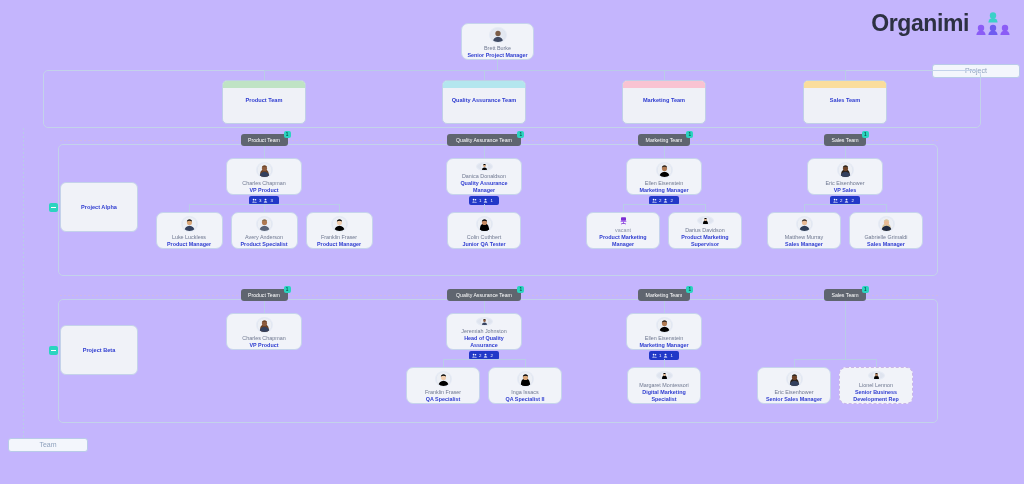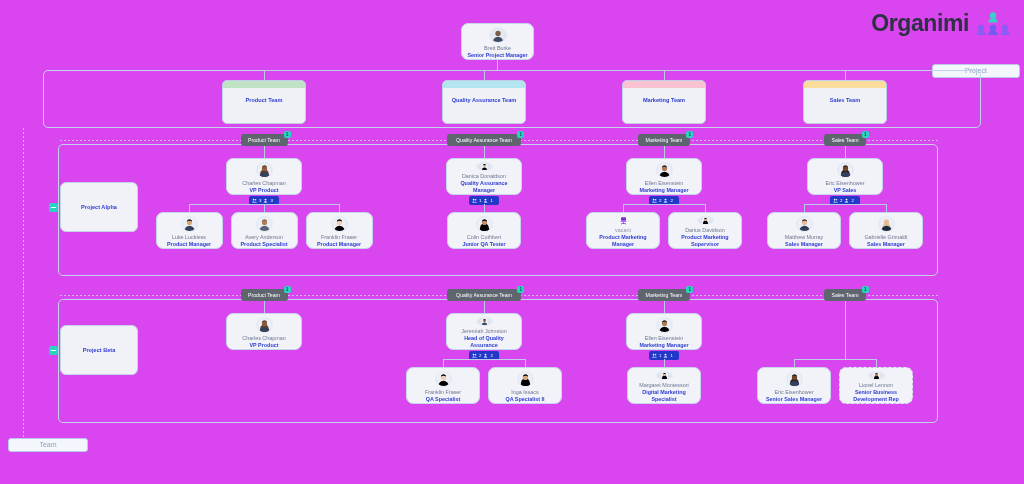--- a/index.html
+++ b/index.html
@@ -2,21 +2,21 @@
 <html><head>
 <meta charset="utf-8">
 <style>
   * { box-sizing: border-box; margin: 0; padding: 0; }
   html, body {
     width: 1024px; height: 484px;
     background: #eaeef8;
     font-family: "Liberation Sans", sans-serif;
     overflow: hidden;
   }
-  #stage { position: relative; width: 1024px; height: 484px; background: #d946ef; }
+  #stage { position: relative; width: 1024px; height: 484px; background: #c4b5fd; }
 
   
   .logo { position: absolute; right: 14px; top: 10px; display: flex; align-items: center; gap: 7px; }
   .logo-text { font-size: 23px; font-weight: 700; color: #2d3142; letter-spacing: -0.4px; }
   .logo-mark { width: 34px; height: 26px; }
 
   
   .corner-label {
     position: absolute; background: #f3f6fc; border: 1px solid #b9cbe8;
     border-radius: 3px; font-size: 7px; color: #8fa2bd; text-align: center;

